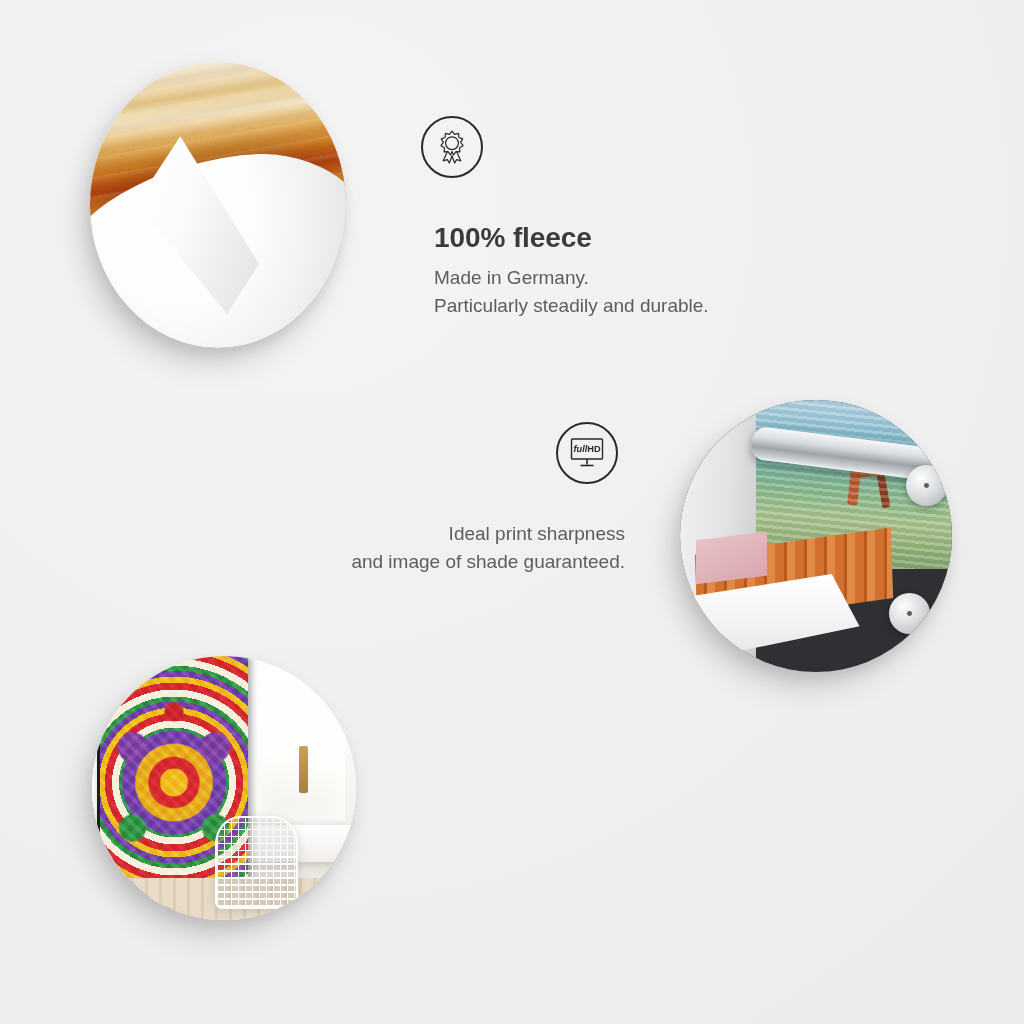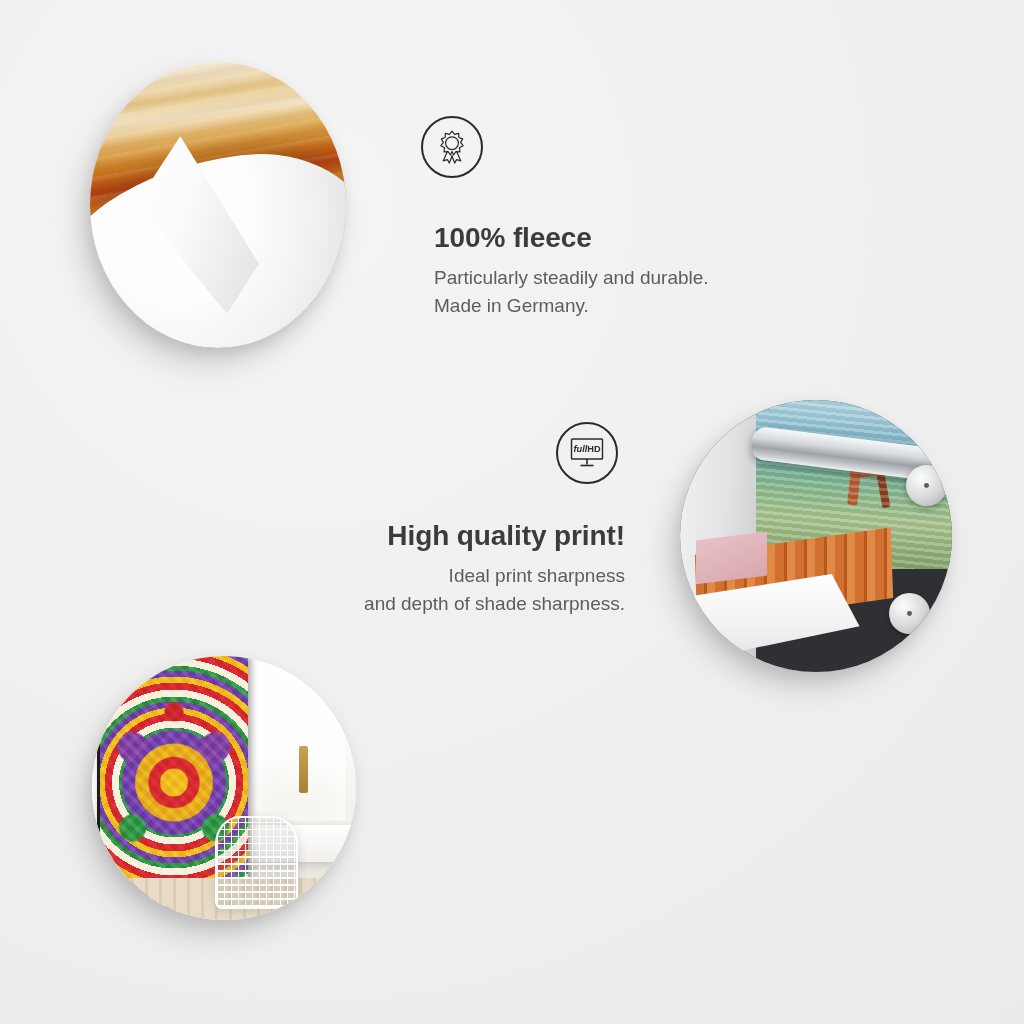--- a/index.html
+++ b/index.html
@@ -260,22 +260,22 @@
                  L8.9 18.7 L11.4 15.4 L9.3 11.9 L13.1 10.5 L13.4 6.4
                  L17.4 7.3 Z"></path>
         <circle cx="20" cy="16.2" r="6.4"></circle>
         <path d="M15.6 24.1 L11.2 33.9 L15.4 32.6 L17.3 36.0 L20.3 28.6"></path>
         <path d="M24.4 24.1 L28.8 33.9 L24.6 32.6 L22.7 36.0 L19.7 28.6"></path>
       </svg>
     </div>
 
     <div style="position:absolute;left:419px;top:222px;margin-left:15px;">
       <p class="ftitle align-left">100% fleece</p>
+      <p class="fdesc align-left">Made in Germany.</p>
       <p class="fdesc align-left">Particularly steadily and durable.</p>
-      <p class="fdesc align-left">Made in Germany.</p>
     </div>
   </div>
 
   <div class="feature" style="left:0;top:380px;width:942px;height:290px;">
 
     <div class="photo" style="left:680px;top:20px;width:272px;height:272px;">
       <div class="photo-inner">
         <div class="p2-wall"></div>
         <div class="p2-left"></div>
         <div class="p2-seascape">
@@ -295,23 +295,22 @@
     <div class="icon-badge" style="left:556px;top:42px;">
       <svg width="40" height="38" viewBox="0 0 40 38" fill="none" stroke="#2a2a2a" stroke-width="1.4">
         <rect x="4.5" y="5" width="31" height="20" rx="0.8"></rect>
         <path d="M20 25 V30.5" stroke-width="1.6"></path>
         <path d="M13.5 31.5 H26.5" stroke-width="1.6"></path>
         <text x="20" y="18" text-anchor="middle" stroke="none" fill="#2a2a2a" font-family="Liberation Sans, sans-serif" font-size="9.2" font-weight="bold" font-style="italic">full<tspan font-style="normal">HD</tspan></text>
       </svg>
     </div>
 
     <div style="position:absolute;left:225px;top:140px;width:400px;">
-      <p class="ftitle align-right">High quality print!</p>
       <p class="fdesc align-right">Ideal print sharpness</p>
-      <p class="fdesc align-right">and depth of shade sharpness.</p>
+      <p class="fdesc align-right">and image of shade guaranteed.</p>
     </div>
   </div>
 
   <div class="feature" style="left:0;top:650px;width:1024px;height:330px;">
 
     <div class="photo" style="left:92px;top:6px;width:264px;height:264px;">
       <div class="photo-inner">
         <div class="p3-room"></div>
         <div class="p3-window"></div>
         <div class="p3-candle"></div>

